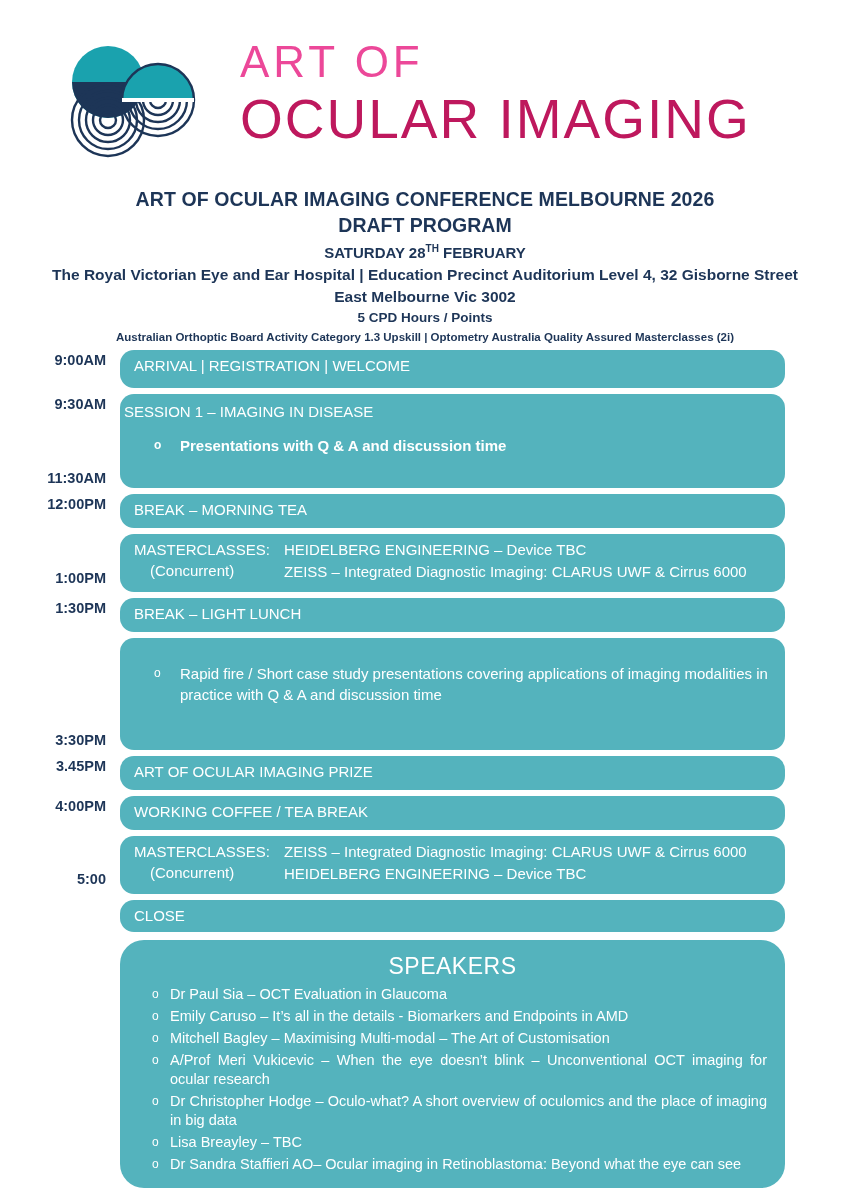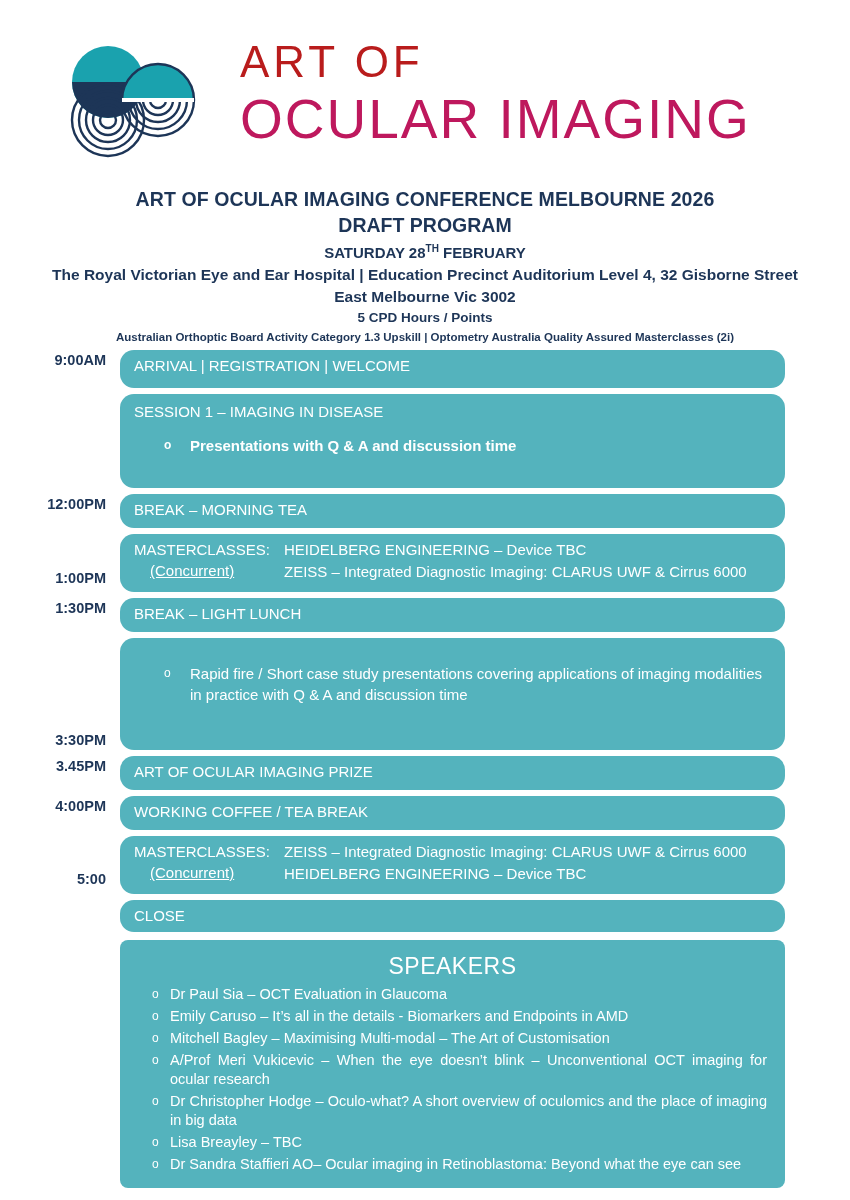--- a/index.html
+++ b/index.html
@@ -39,21 +39,21 @@
   .logo-mark svg { display:block; }
   .logo-text {
     position: absolute;
     left: 185px;
     top: 2px;
     width: 600px;
   }
   .logo-line1 {
     font-size: 44px;
     letter-spacing: 4px;
-    color: #b91c1c;
+    color: #ec4899;
     font-weight: 400;
     line-height: 52px;
     font-family: "Liberation Sans", sans-serif;
   }
   .logo-line2 {
     font-size: 55px;
     letter-spacing: 2px;
     color: #be185d;
     font-weight: 400;
     line-height: 62px;
@@ -134,21 +134,21 @@
   }
   .time-start { top: 2px; }
   .time-end   { bottom: 2px; }
   .block {
     margin-left: 120px;
     width: 665px;
     background: #54b3bd;
     border-radius: 14px;
     color: #ffffff;
     box-sizing: border-box;
-    padding: 7px 14px;
+    padding: 7px 4px;
     font-size: 15px;
     line-height: 21px;
   }
   .block.small { padding: 5px 14px; }
   .block-title {
     font-size: 15px;
     line-height: 22px;
   }
   .bullet-line {
     display: flex;
@@ -168,33 +168,32 @@
 
   .mc {
     display: flex;
   }
   .mc-label {
     width: 150px;
     flex: 0 0 150px;
   }
   .mc-label .lab2 {
     padding-left: 16px;
-    text-decoration: underline;
   }
   .mc-items { flex: 1; }
   .mc-items div { line-height: 22px; }
 
   
   .speakers {
     position: absolute;
     left: 120px;
     top: 940px;
     width: 665px;
     background: #54b3bd;
-    border-radius: 8px;
+    border-radius: 24px;
     color: #ffffff;
     box-sizing: border-box;
     padding: 10px 18px 14px 18px;
   }
   .speakers-title {
     text-align: center;
     font-size: 23px;
     line-height: 32px;
     letter-spacing: .5px;
   }
@@ -267,20 +266,24 @@
     <div class="row" style="height:38px;">
       <div class="times">
         <div class="time-start">9:00AM</div>
       </div>
       <div class="block small" style="height:38px;">
         <div class="block-title">ARRIVAL | REGISTRATION | WELCOME</div>
       </div>
     </div>
 
     <div class="row" style="height:94px;">
+      <div class="times">
+        <div class="time-start">9:30AM</div>
+        <div class="time-end">11:30AM</div>
+      </div>
       <div class="block" style="height:94px;">
         <div class="block-title">SESSION 1 – IMAGING IN DISEASE</div>
         <div class="bullet-line">
           <span class="marker">o</span>
           <span class="txt">Presentations with Q &amp; A and discussion time</span>
         </div>
       </div>
     </div>
 
     <div class="row" style="height:34px;">

